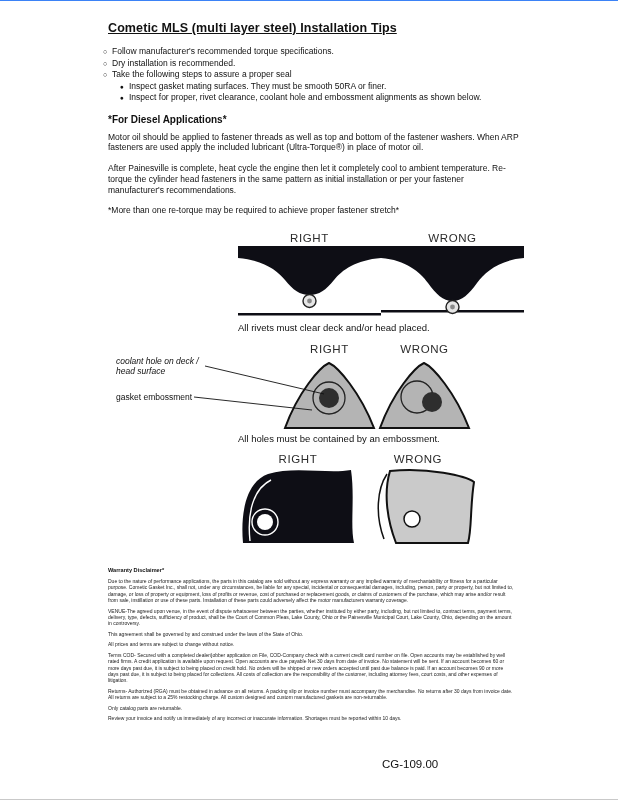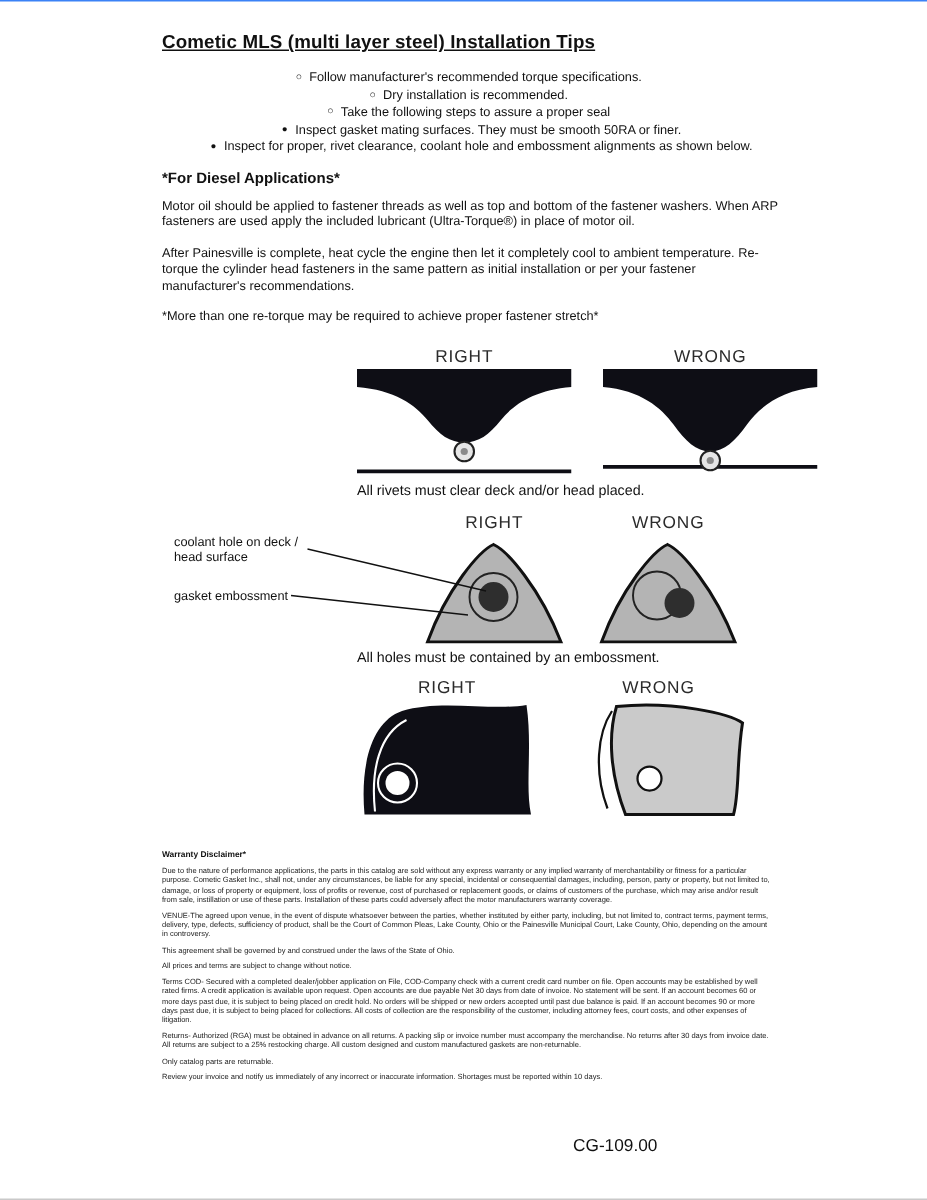--- a/index.html
+++ b/index.html
@@ -7,41 +7,41 @@
   body { font-family: "Liberation Sans", sans-serif; color: #111; }
   .page {
     position: relative; width: 618px; height: 800px; margin: 0 auto;
     background: #fff; overflow: hidden;
     border-top: 1px solid #3b82f6; border-bottom: 1px solid #c9c9c9;
   }
   .content { position: absolute; left: 108px; top: 20px; width: 414px; }
 
   .title { font-size: 12.5px; font-weight: bold; text-decoration: underline; margin-bottom: 11px; letter-spacing: 0.1px; }
 
-  .bullet-row { display: flex; align-items: flex-start; font-size: 8.5px; line-height: 11.5px; margin-left: -5px; justify-content: center; }
+  .bullet-row { display: flex; align-items: flex-start; font-size: 8.5px; line-height: 11.5px; margin-left: -5px; }
   .bullet-row .marker { width: 9px; flex: none; font-size: 7px; line-height: 11.5px; text-align: left; }
   .bullet-row.sub { margin-left: 12px; }
   .bullet-row.sub .marker { font-size: 6.5px; }
 
   .diesel-heading { font-weight: bold; font-size: 10px; margin: 10px 0 7px; }
   .para { font-size: 8.5px; line-height: 10.8px; margin-bottom: 10px; width: 414px; }
   .para.last { margin-bottom: 0; }
 
   .figures { margin-top: 16px; }
   .figure { margin-bottom: 9px; }
-  .fig-panels { display: flex; gap: 21px; margin-left: 130px; }
+  .fig-panels { display: flex; gap: 0; margin-left: 130px; }
   .fig-col { display: flex; flex-direction: column; align-items: center; }
   .fig-label { width: 100%; text-align: center; font-size: 11.5px; color: #2b2b2b; letter-spacing: 0.6px; margin-bottom: 2px; }
   .fig-caption { font-size: 9.5px; margin-top: 4px; margin-left: 130px; line-height: 11.5px; }
   .fig-col svg { display: block; background: #fff; }
 
   .fig2 { position: relative; }
   .fig2 .fig-panels { margin-left: 174px; }
   .callout { position: absolute; font-size: 8.5px; line-height: 10px; color: #111; }
-  .callout-hole { left: 8px; top: 13px; width: 88px; }
+  .callout-hole { left: 8px; top: 13px; width: 88px; font-style: italic; }
   .callout-emboss { left: 8px; top: 49px; }
   .callout-lines { position: absolute; left: 0; top: 0; pointer-events: none; }
 
   .fig3 .fig-caption { width: 220px; }
 
   .warranty { margin-top: 22px; width: 406px; }
   .warranty-heading { font-size: 5.6px; font-weight: bold; margin-bottom: 5px; }
   .warranty p { font-size: 5px; line-height: 6.2px; margin-bottom: 4.5px; color: #222; }
 
   .footer-code { position: absolute; left: 382px; top: 757px; font-size: 11.5px; color: #111; }

